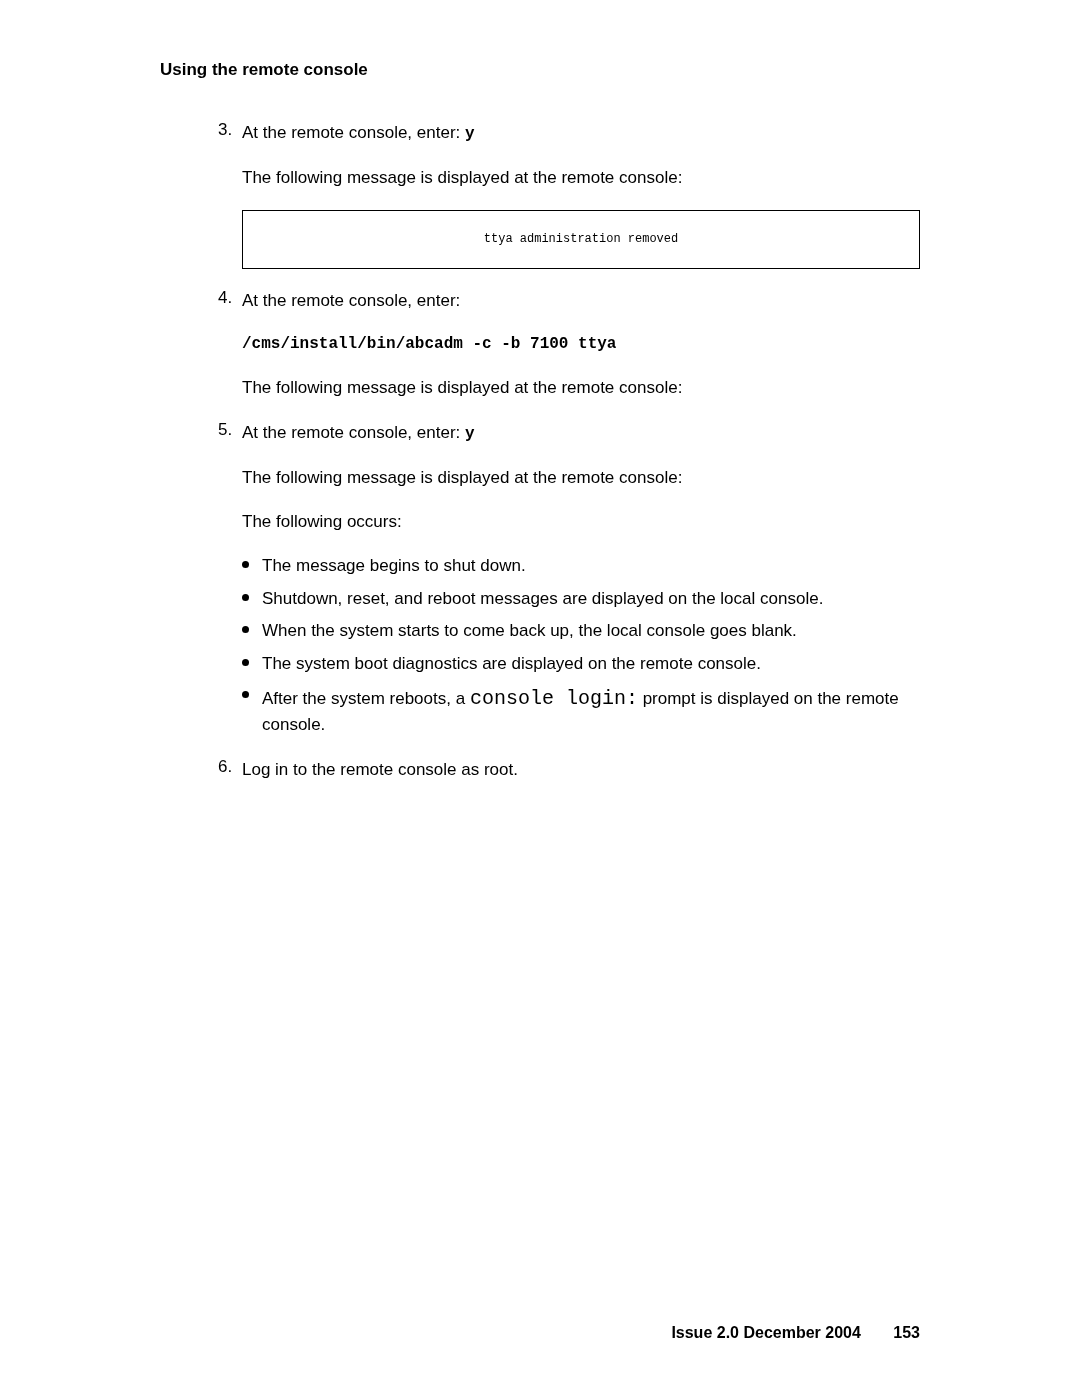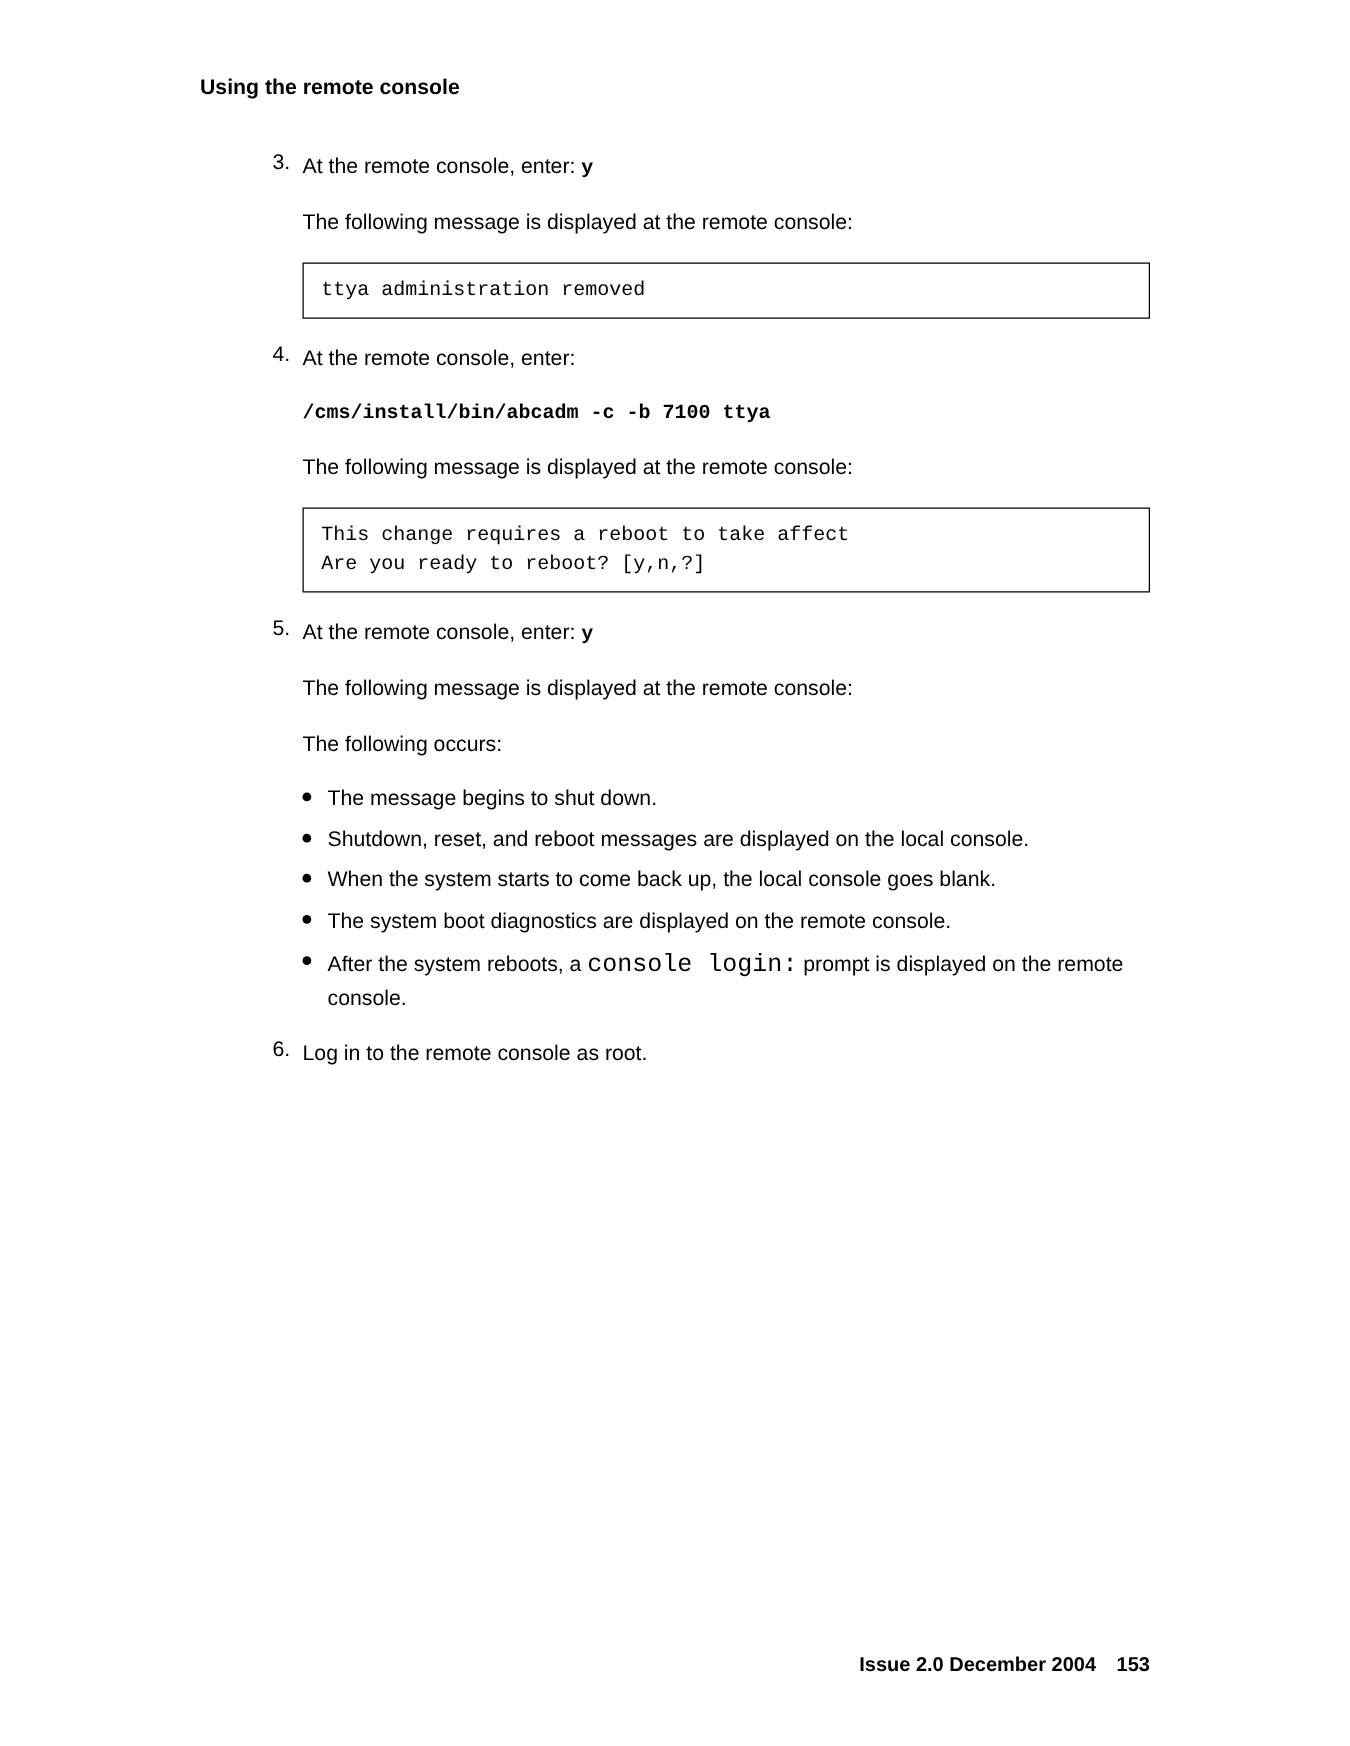--- a/index.html
+++ b/index.html
@@ -55,27 +55,28 @@
     font-family: "Courier New", Courier, monospace;
     font-size: 20px;
   }
   .mono-b {
     font-family: "Courier New", Courier, monospace;
     font-size: 16px;
     font-weight: bold;
   }
   .codeblock {
     border: 1px solid #000;
-    padding: 10px 14px;
+    padding: 20px 14px;
     font-family: "Courier New", Courier, monospace;
-    font-size: 16px;
+    font-size: 12px;
     line-height: 1.45;
     margin: 10px 0 18px 0;
     white-space: pre;
     background: #fff;
+    text-align: center;
   }
   ul.bullets {
     list-style: none;
     padding: 0;
     margin: 8px 0 12px 0;
   }
   ul.bullets > li {
     position: relative;
     padding-left: 20px;
     margin: 8px 0;
@@ -93,21 +94,21 @@
   }
   .footer {
     position: absolute;
     bottom: 55px;
     right: 160px;
     font-weight: bold;
     font-size: 16px;
   }
   .footer .page-num {
     display: inline-block;
-    margin-left: 12px;
+    margin-left: 28px;
   }
 </style>
 </head>
 <body>
 
 <div class="page">
 
   <div class="header-right">Using the remote console</div>
 
   <div class="content">
@@ -123,22 +124,20 @@
           <div class="codeblock">ttya administration removed</div>
         </div>
       </li>
 
       <li>
         <span class="num">4.</span>
         <div class="step-body">
           <p>At the remote console, enter:</p>
           <p class="mono-b">/cms/install/bin/abcadm -c -b 7100 ttya</p>
           <p>The following message is displayed at the remote console:</p>
-          <div class="codeblock">This change requires a reboot to take affect
-Are you ready to reboot? [y,n,?]</div>
         </div>
       </li>
 
       <li>
         <span class="num">5.</span>
         <div class="step-body">
           <p>
             <span>At the remote console, enter: </span><span class="mono-b">y</span>
           </p>
           <p>The following message is displayed at the remote console:</p>

